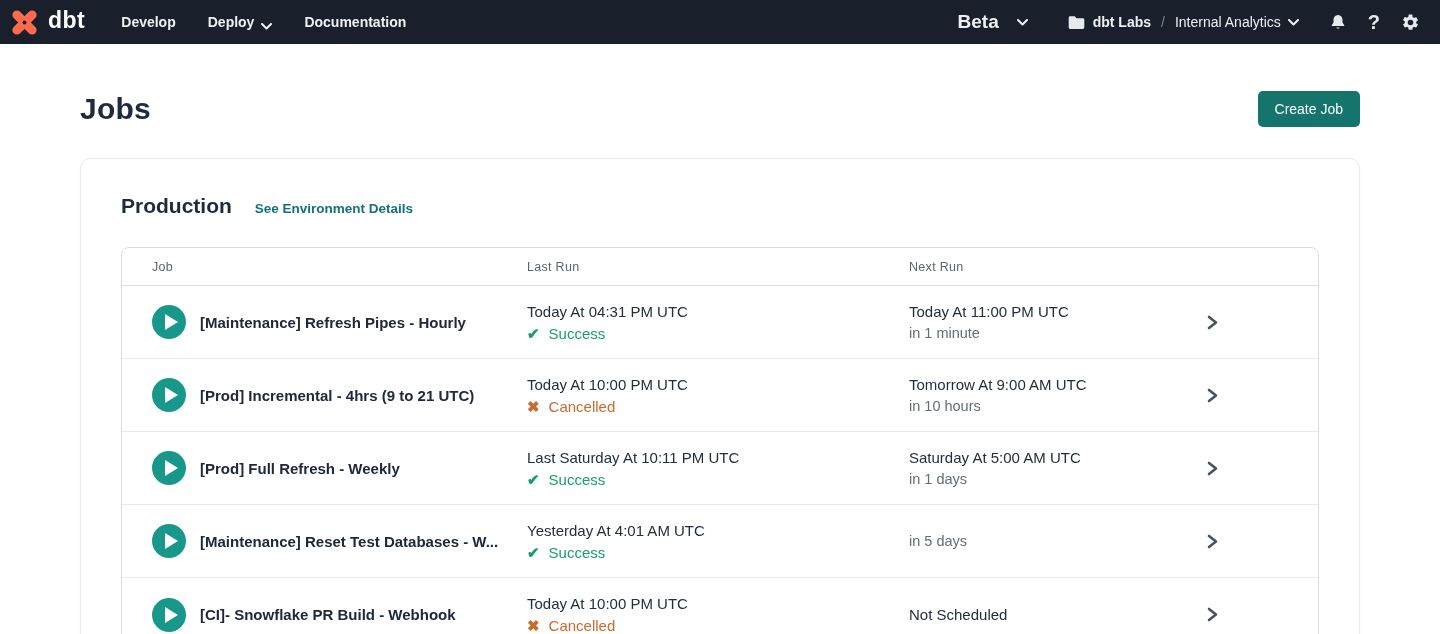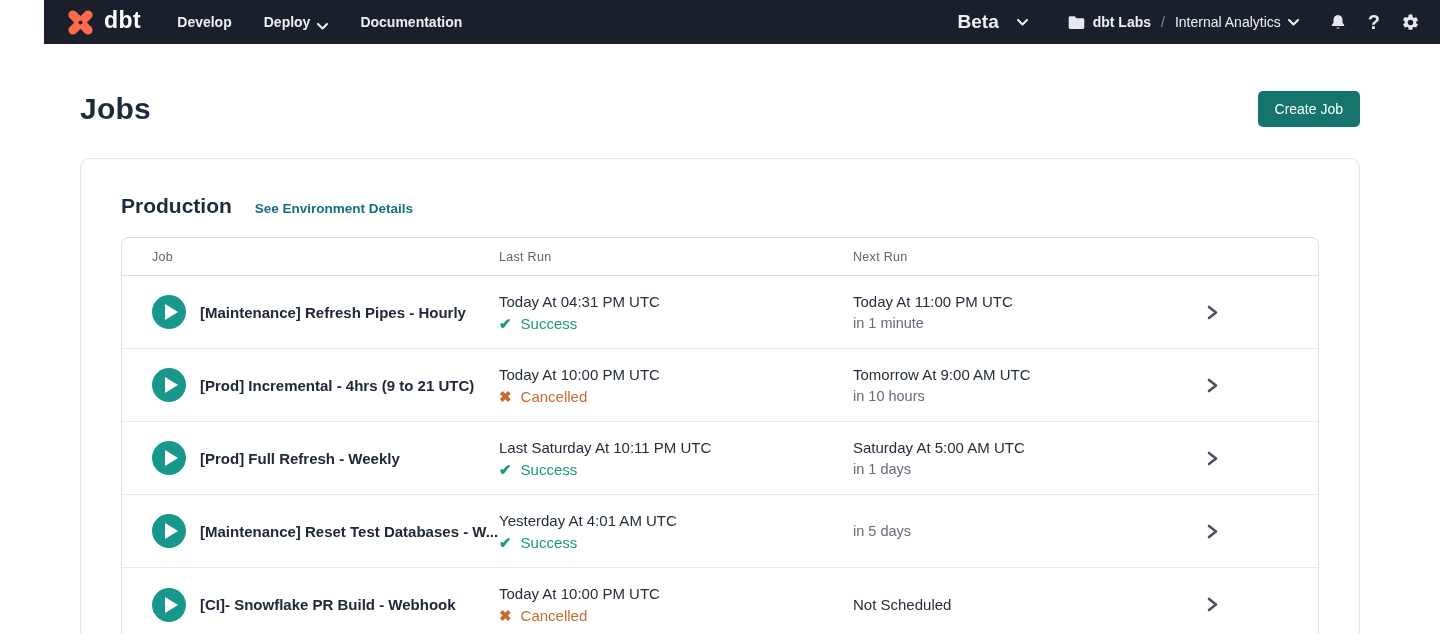--- a/index.html
+++ b/index.html
@@ -22,22 +22,21 @@
   html,body{width:1440px;height:634px;overflow:hidden;}
   body{
     font-family:"Liberation Sans",sans-serif;
     background:#ffffff;
     color:var(--text-primary);
   }
   
   .navbar{
     height:44px;background:var(--navbar-bg);
     display:flex;align-items:center;justify-content:space-between;
-    padding:0 20px 0 20px;
-    margin-left:44px;
+    padding:0 20px 0 8px;
   }
   .nav-left{display:flex;align-items:center;}
   .logo{display:flex;align-items:center;gap:7px;cursor:pointer;}
   .logo-text{color:#fff;font-size:23px;font-weight:800;letter-spacing:.5px;line-height:1;padding-bottom:3px;}
   .nav-links{display:flex;align-items:center;gap:32px;margin-left:36px;}
   .nav-link{display:flex;align-items:flex-end;gap:7px;color:#eef0f3;font-size:14px;font-weight:600;cursor:pointer;}
   .nav-right{display:flex;align-items:center;}
   .nav-dd{display:flex;align-items:center;gap:18px;color:#eef0f3;font-size:19px;font-weight:600;cursor:pointer;}
   .breadcrumb{display:flex;align-items:center;gap:8px;margin-left:40px;color:#eef0f3;font-size:14px;cursor:pointer;}
   .breadcrumb .acct{font-weight:700;}
@@ -55,26 +54,26 @@
     background:var(--teal-btn);color:#fff;border:none;border-radius:5px;
     font-family:"Liberation Sans",sans-serif;font-size:14px;font-weight:500;
     padding:10px 17px;cursor:pointer;
   }
   
   .env-card{
     margin-top:31px;border:1px solid var(--border-card);border-radius:10px;
     padding:35px 40px 40px;height:520px;
     box-shadow:0 1px 2px rgba(20,30,50,.03);
   }
-  .env-header{display:flex;align-items:baseline;gap:23px;margin-bottom:19px;}
+  .env-header{display:flex;align-items:baseline;gap:23px;margin-bottom:29px;}
   .env-name{font-size:21px;font-weight:700;color:var(--text-dark);}
   .env-link{font-size:13.5px;font-weight:700;color:var(--teal-link);text-decoration:none;cursor:pointer;}
   
   .jobs-table{border:1px solid var(--border-table);border-radius:8px;overflow:hidden;background:#fff;}
-  .thead,.trow{display:grid;grid-template-columns:377px 354px 1fr 115px;align-items:center;}
+  .thead,.trow{display:grid;grid-template-columns:377px 354px 1fr 115px;align-items:center;gap:28px;}
   .thead{height:38px;border-bottom:1px solid var(--border-table);}
   .th{font-size:12.5px;color:var(--text-header);font-weight:500;letter-spacing:.3px;}
   .th:first-child{padding-left:30px;}
   .trow{height:73px;border-bottom:1px solid var(--border-row);cursor:pointer;}
   .trow:last-child{border-bottom:none;}
   .job-cell{display:flex;align-items:center;gap:14px;padding-left:30px;}
   .play-btn{
     width:34px;height:34px;border-radius:50%;background:var(--teal-play);
     border:none;display:flex;align-items:center;justify-content:center;
     flex:0 0 auto;cursor:pointer;

